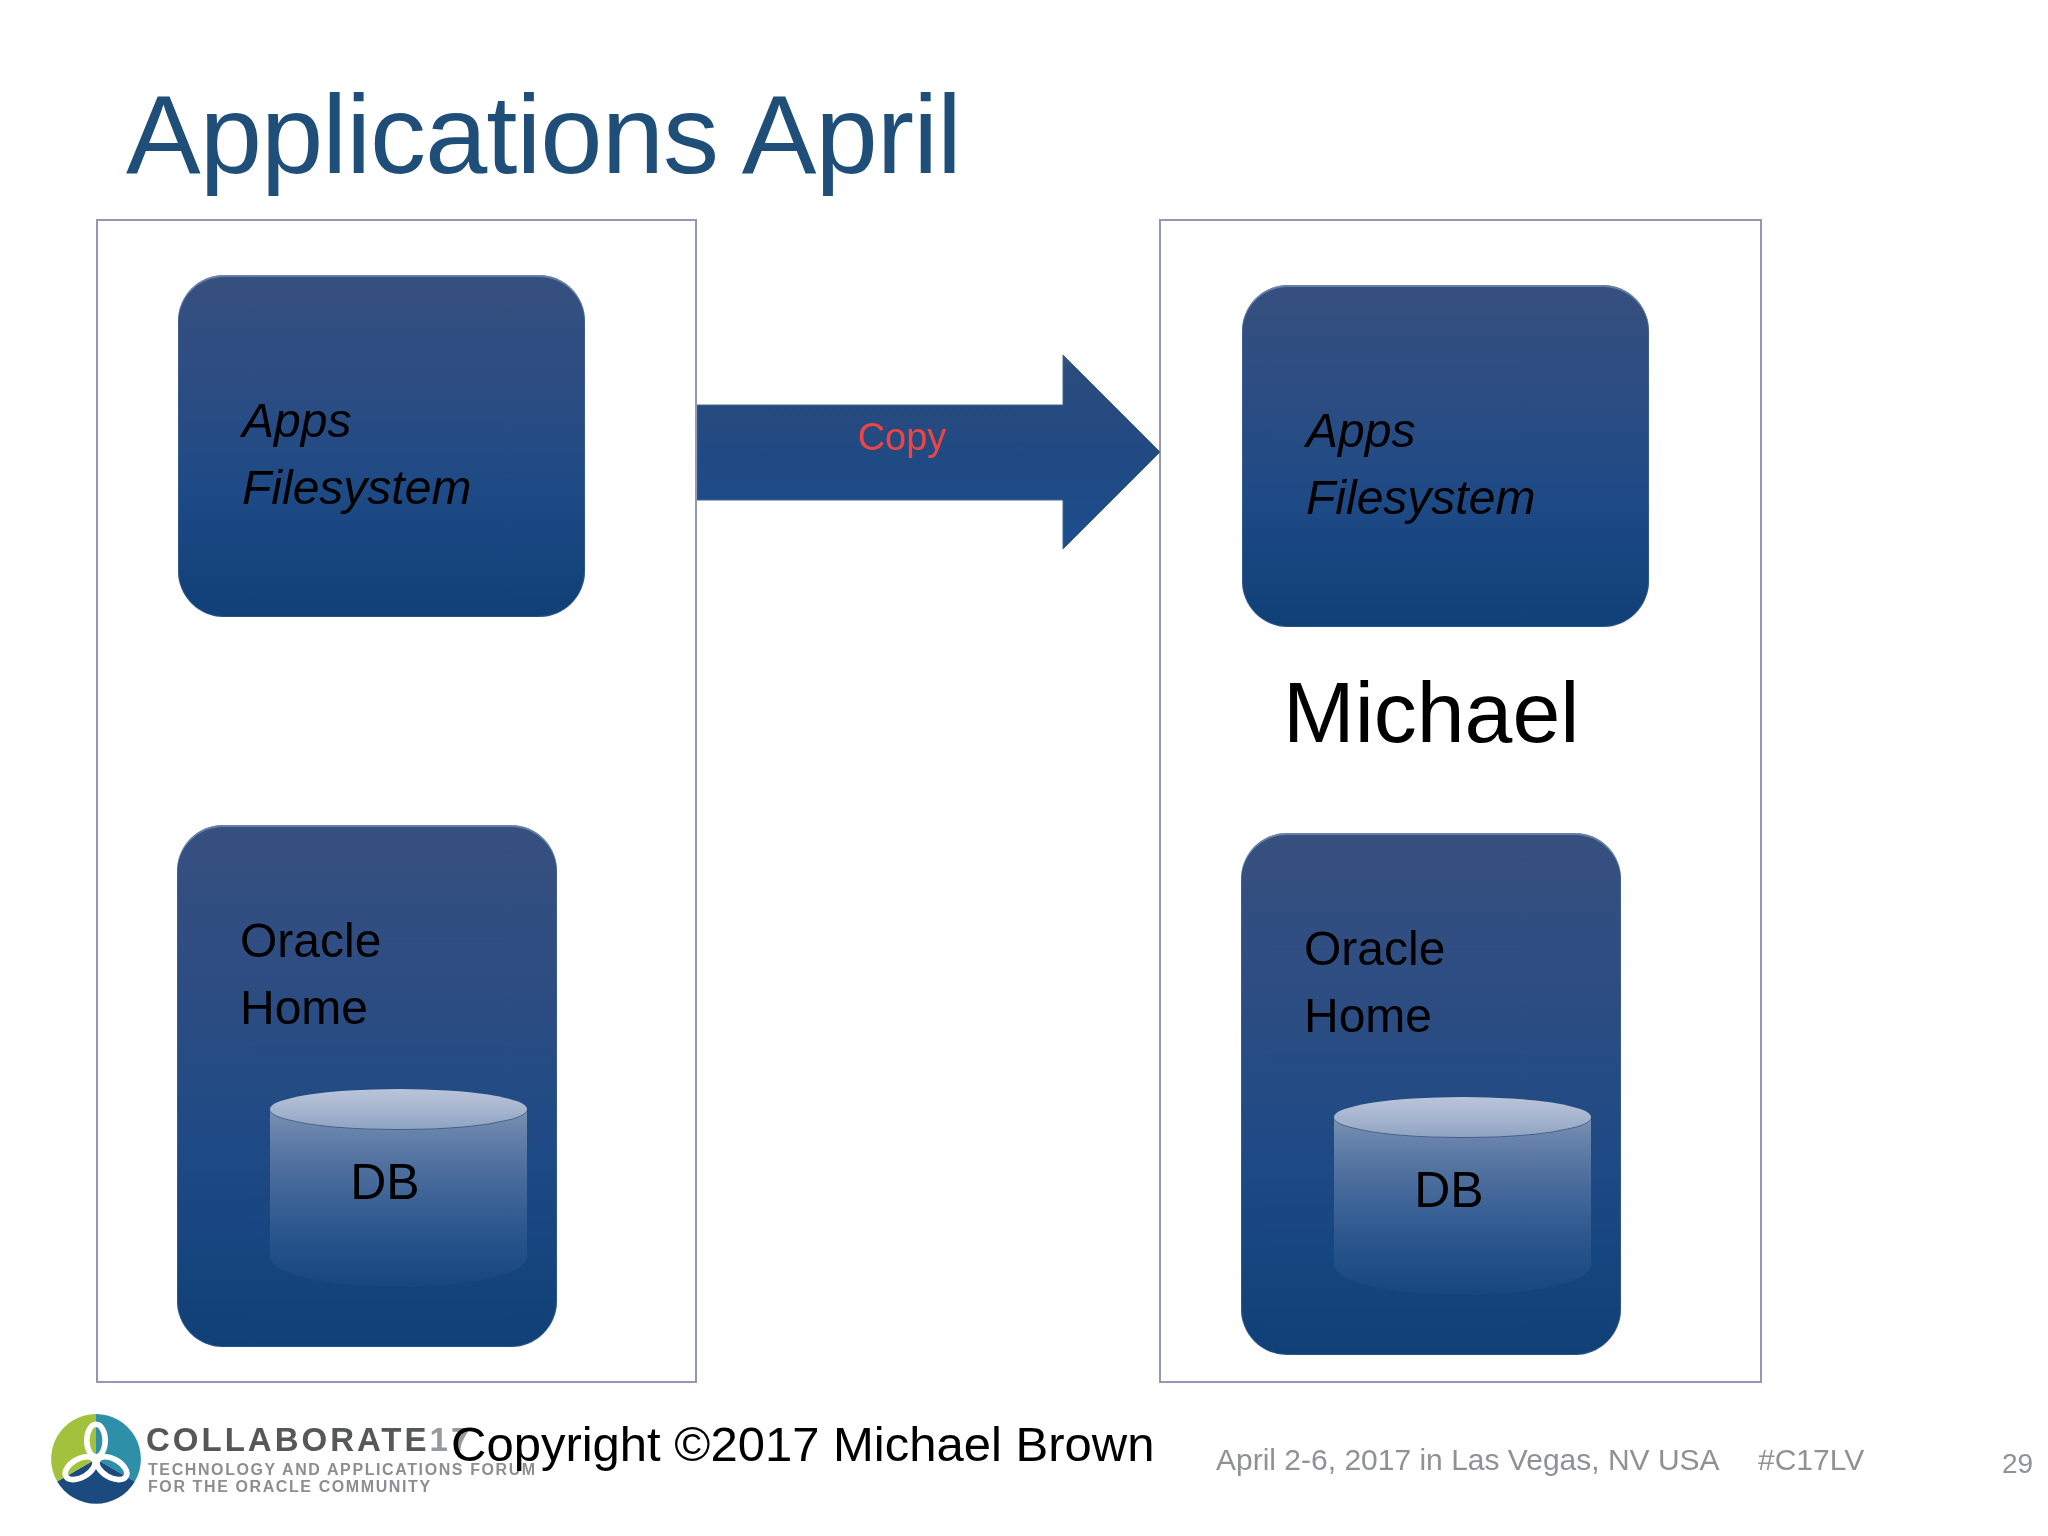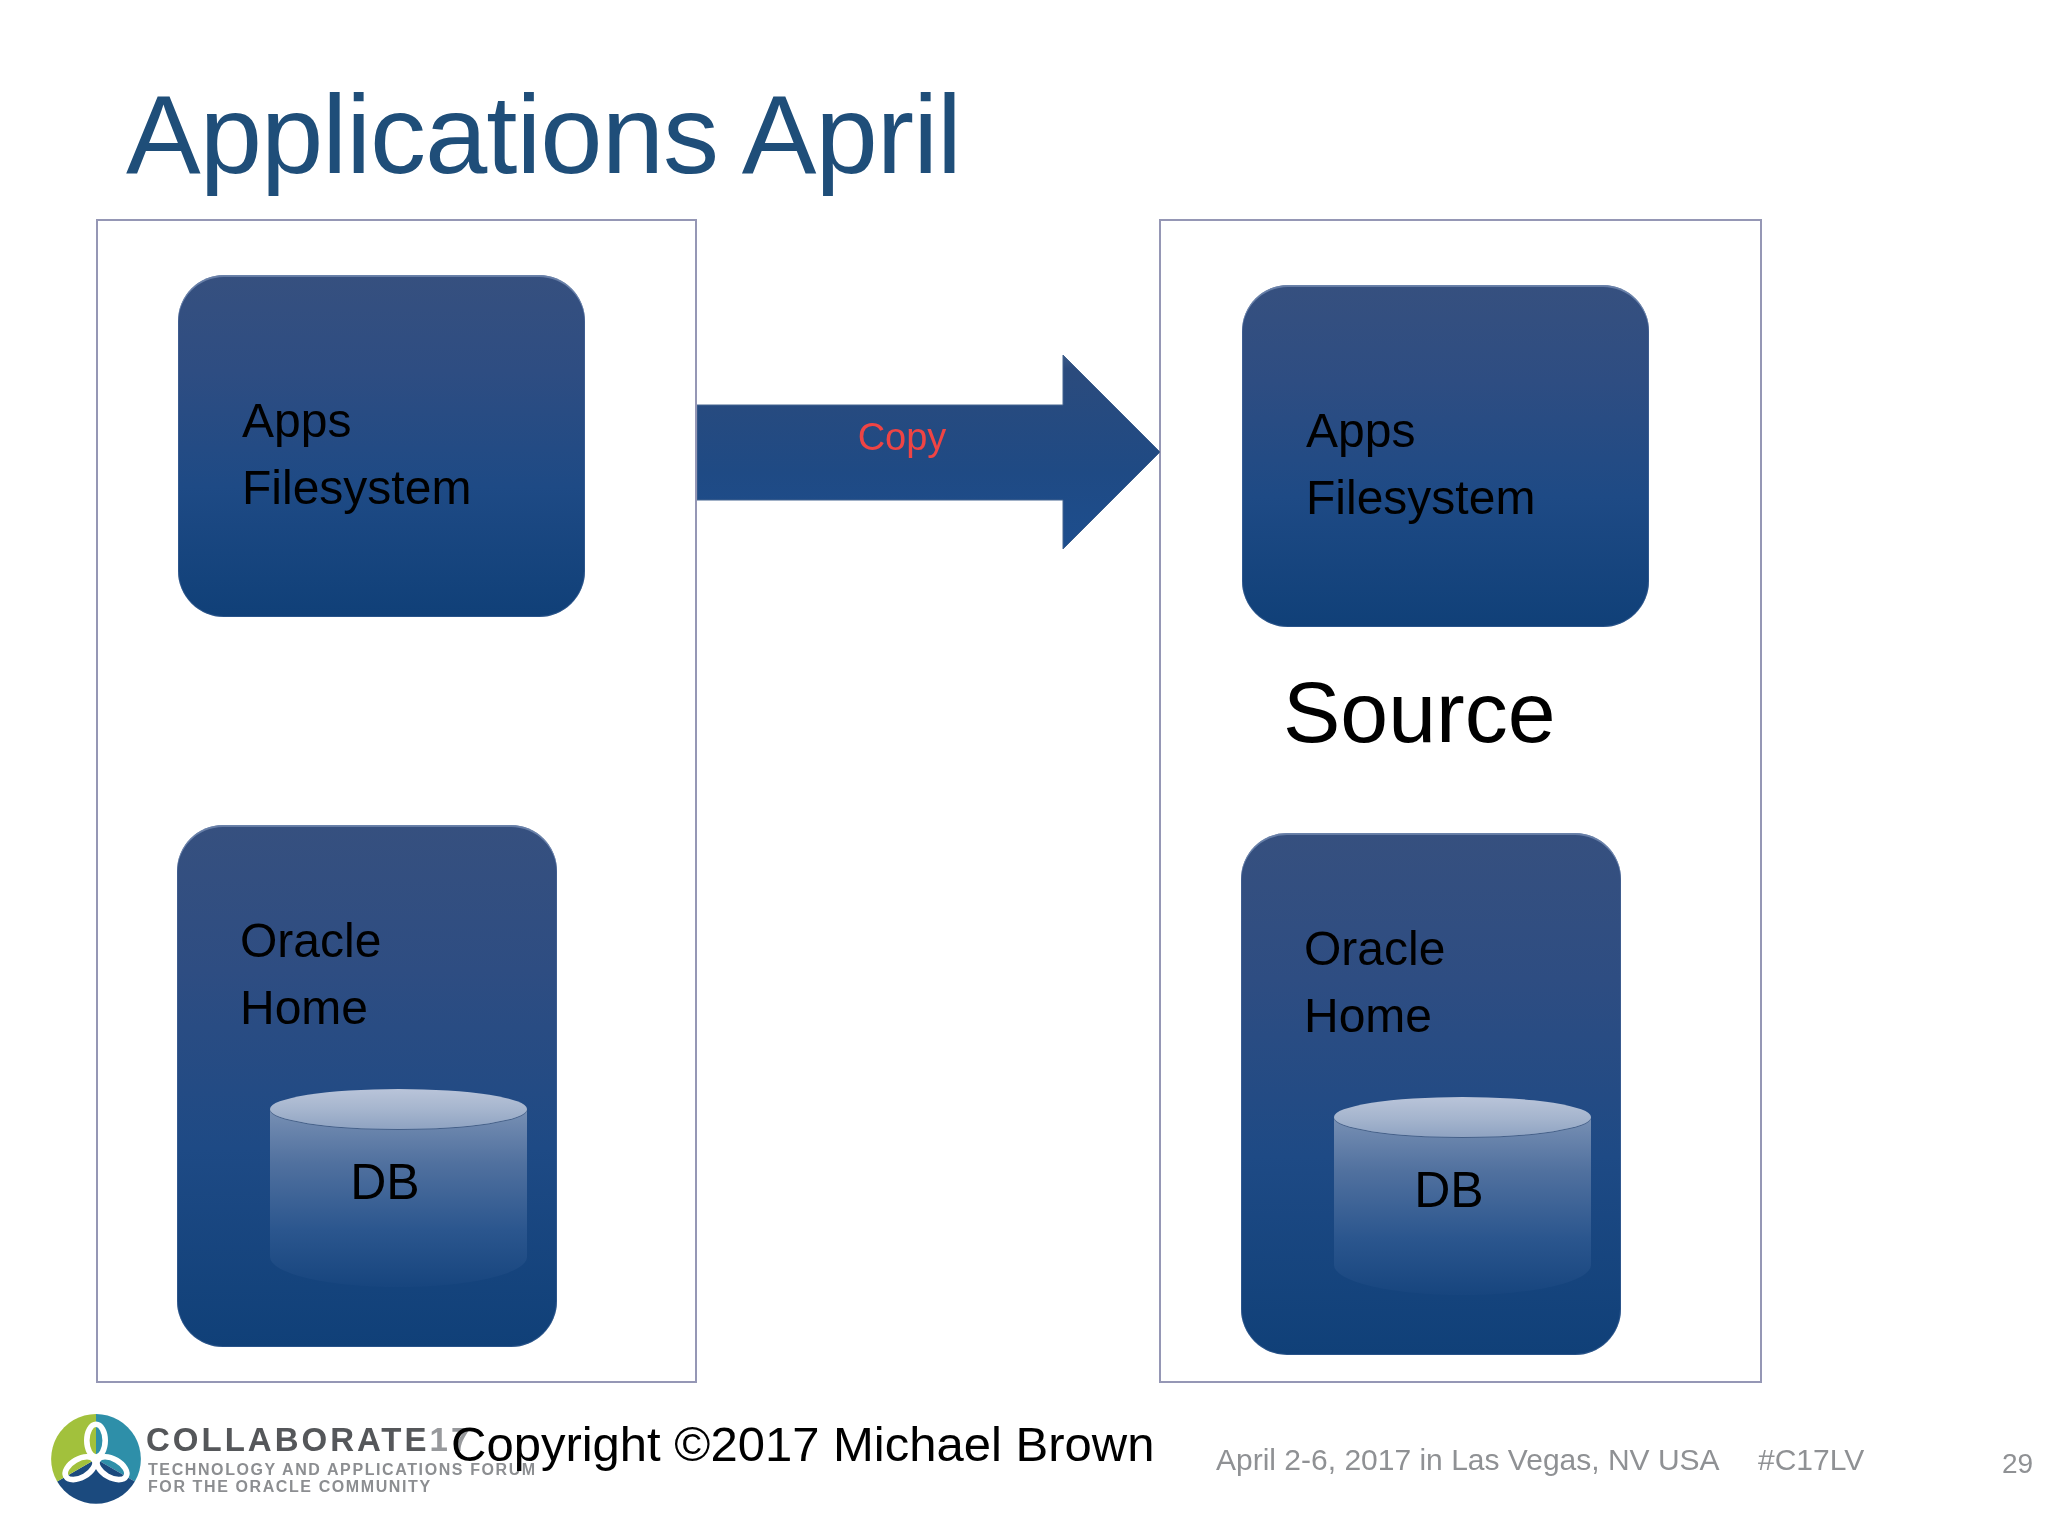--- a/index.html
+++ b/index.html
@@ -18,21 +18,21 @@
     background:#ffffff;border:2px solid #9597b5;box-sizing:border-box;
   }
   .panel.source{left:96px;top:219px;width:601px;height:1164px;}
   .panel.target{left:1159px;top:219px;width:603px;height:1164px;}
   
   .bluebox{
     position:absolute;border-radius:46px;
     background:linear-gradient(180deg,#36507f 0%,#2e4d82 28%,#1e4a85 62%,#104078 100%);
     box-shadow:inset 0 2px 0 rgba(140,160,195,.55), inset 0 0 0 1px rgba(90,120,170,.35);
   }
-  .apps-box{left:80px;top:54px;width:407px;height:342px;}
+  .apps-box{left:80px;top:54px;width:407px;height:342px;font-style:italic;}
   .panel.target .apps-box{left:81px;top:64px;}
   .oracle-box{left:79px;top:604px;width:380px;height:522px;}
   .panel.target .oracle-box{left:80px;top:612px;}
   .boxtext{
     position:absolute;color:#000;font-size:48px;line-height:67px;font-weight:400;
   }
   .apps-box .boxtext{left:64px;top:112px;}
   .oracle-box .boxtext{left:63px;top:82px;}
   
   .big-label{
@@ -103,21 +103,21 @@
   </div>
 </div>
 
 <div class="abs panel target">
   <div class="bluebox apps-box">
     <div class="boxtext">
       <div>Apps</div>
       <div>Filesystem</div>
     </div>
   </div>
-  <div class="big-label">Source</div>
+  <div class="big-label">Michael</div>
   <div class="bluebox oracle-box">
     <div class="boxtext">
       <div>Oracle</div>
       <div>Home</div>
     </div>
     <div class="cyl">
       <div class="cyl-body"></div>
       <div class="cyl-top"></div>
       <div class="db-label">DB</div>
     </div>

